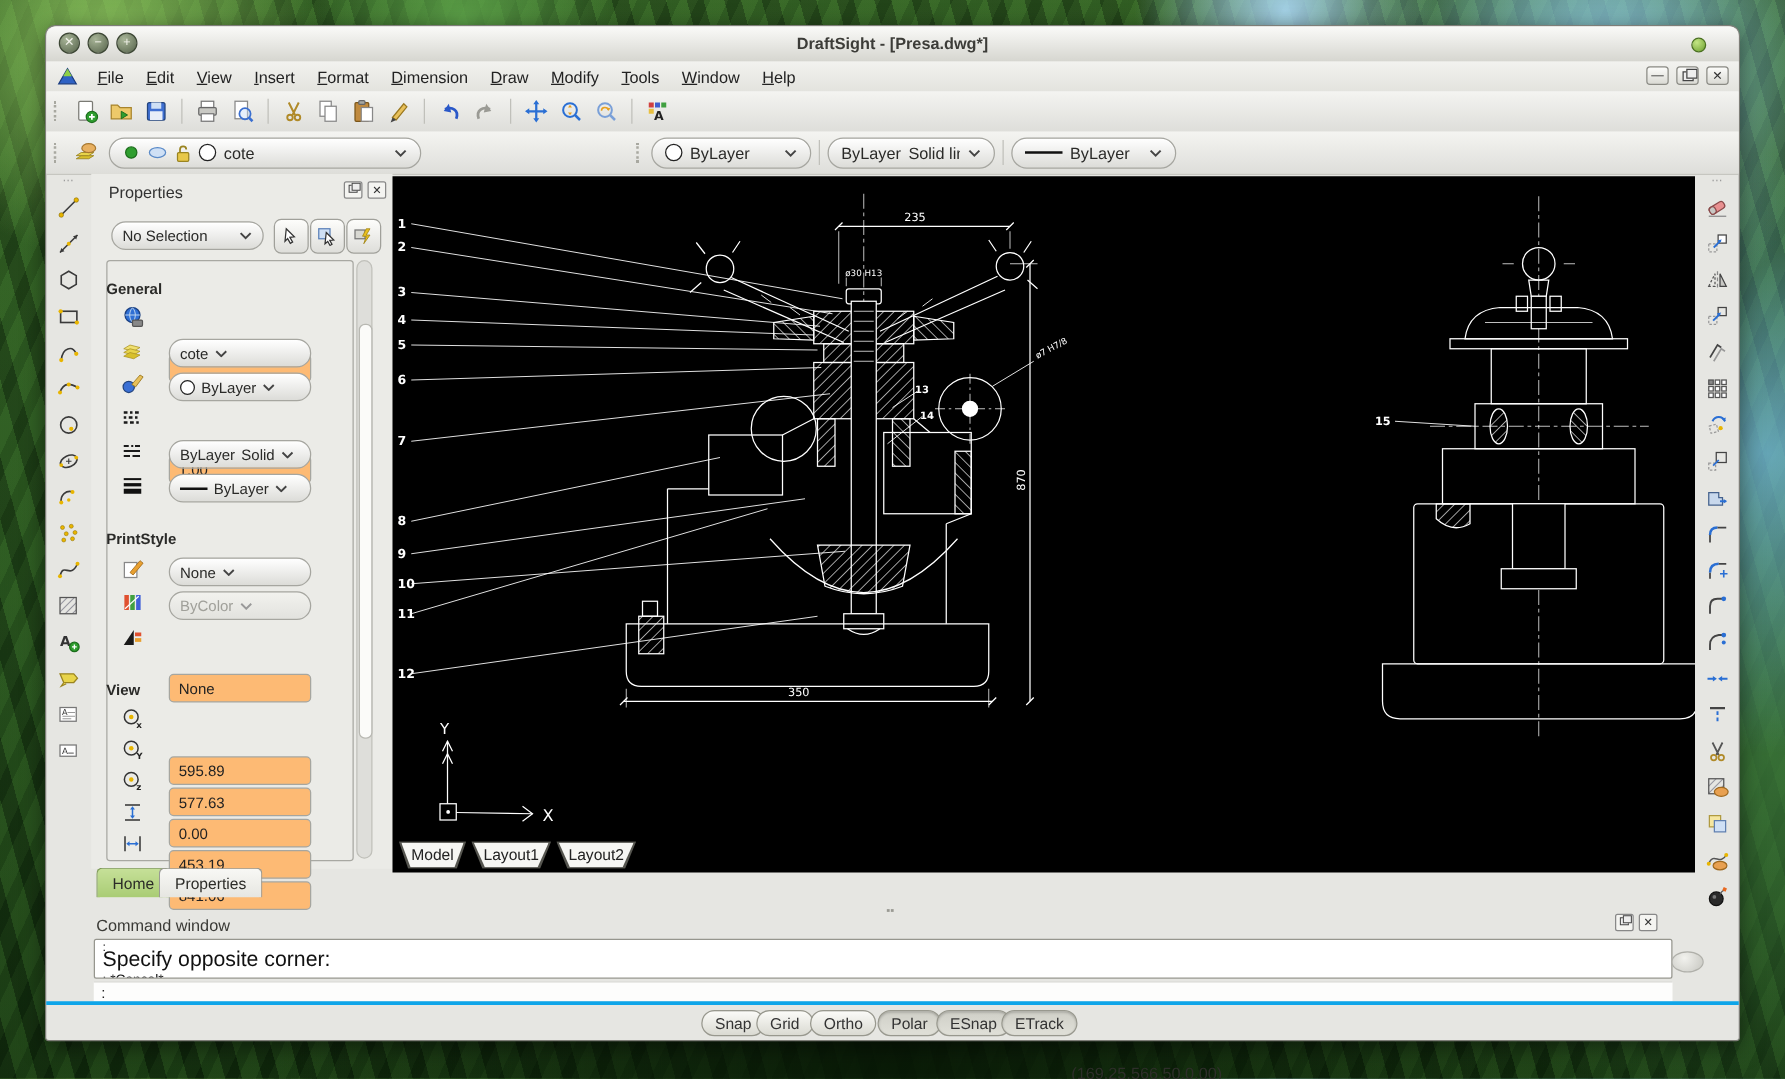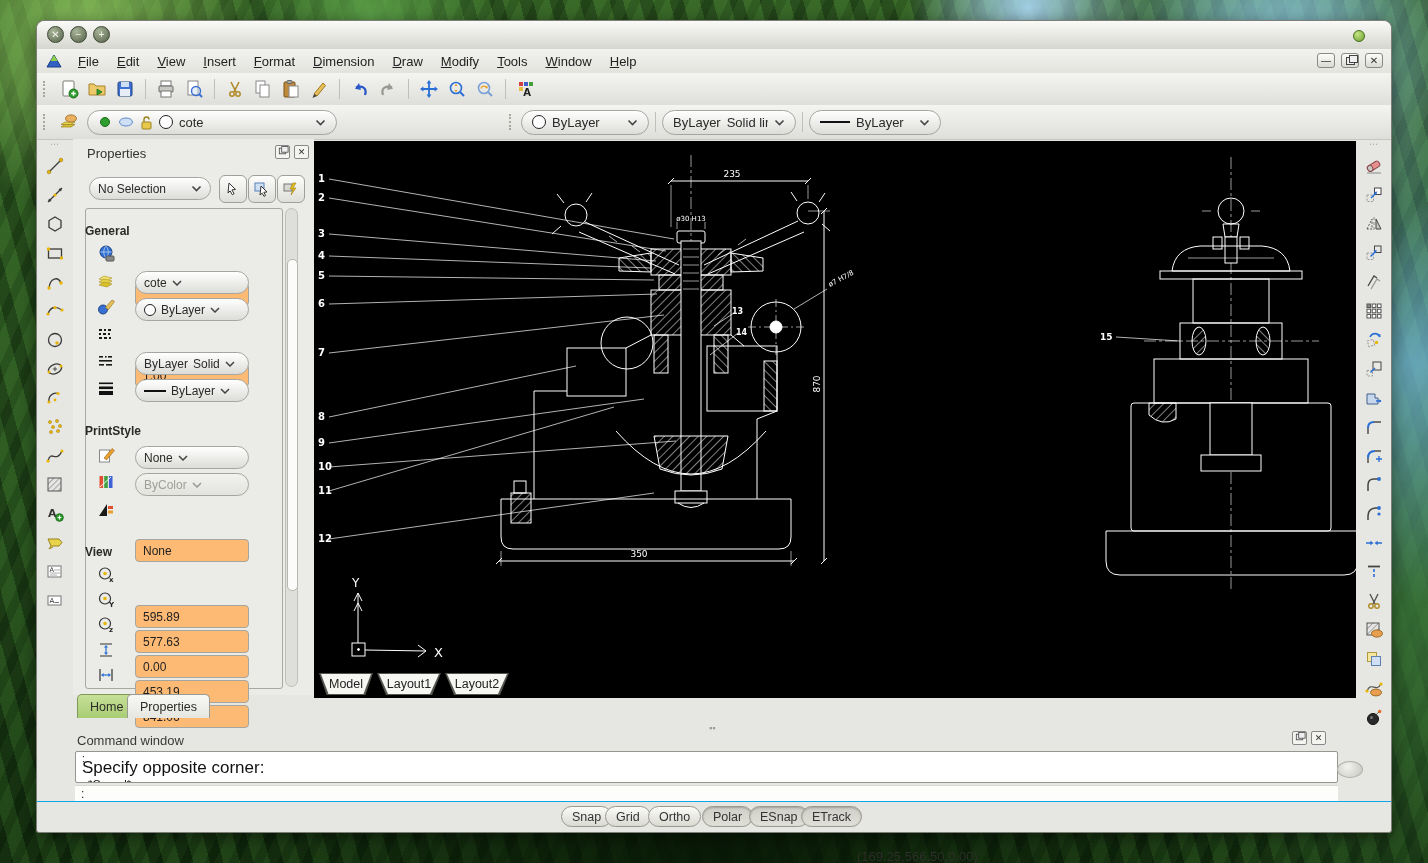--- a/index.html
+++ b/index.html
@@ -114,21 +114,21 @@
   .cmdbox .l1{font-size:10px;height:9px;}
   .cmdbox .l2{font-size:17px;height:16px;}
   .cmdbox .l3{font-size:11px;}
   .cmdinput{position:absolute;left:38px;top:764px;width:1263px;height:16px;background:#fdfdfc;
     border-top:1px solid #d8d8d2;font-size:12px;color:#222;padding:1px 6px;box-sizing:border-box;}
   .cmdctl{position:absolute;top:710px;}
   .oval{position:absolute;left:1300px;top:740px;width:24px;height:15px;border-radius:50%;
     background:radial-gradient(circle at 40% 30%,#f2f2ee,#c6c6c0);border:1px solid #b0b0aa;}
   
   .statusbar{position:absolute;left:0;top:780px;width:100%;height:30px;
-    background:linear-gradient(#ececе8,#d8d8d2);border-top:1px solid #0ea5e9;text-align:center;}
+    background:linear-gradient(#ececе8,#d8d8d2);border-top:3px solid #0ea5e9;text-align:center;}
   .sbtn{position:absolute;top:4px;height:21px;border:1px solid #98988e;border-radius:11px;
     background:linear-gradient(#fbfbf8,#dadad2);padding:0 10px;font-size:12.5px;color:#333;
     display:flex;align-items:center;box-sizing:border-box;}
   .sbtn.on{background:linear-gradient(#cfcfc7,#e0e0d8);box-shadow:inset 0 1px 2px rgba(0,0,0,.22);}
   .coords{position:absolute;left:820px;top:7px;font-size:13px;color:#2e2e2a;margin-top:40px;}
   svg.ic{display:block;}
 </style>
 </head>
 <body>
 
@@ -147,20 +147,21 @@
 </svg>
 
 <div id="window">
 
   <div class="titlebar">
     <div class="wbtns">
       <div class="wbtn">✕</div>
       <div class="wbtn">−</div>
       <div class="wbtn">+</div>
     </div>
+    <div class="wtitle">DraftSight - [Presa.dwg*]</div>
     <div class="gdot"></div>
   </div>
 
   <div class="menubar">
     <span class="applogo">
       <svg class="ic" width="18" height="16">
           <path d="M2 14L9 2l7 12z" fill="#2f62c4" stroke="#1a3c80"></path>
           <path d="M9 2l3.5 6H5.5z" fill="#8fd046"></path>
         </svg>
     </span>

